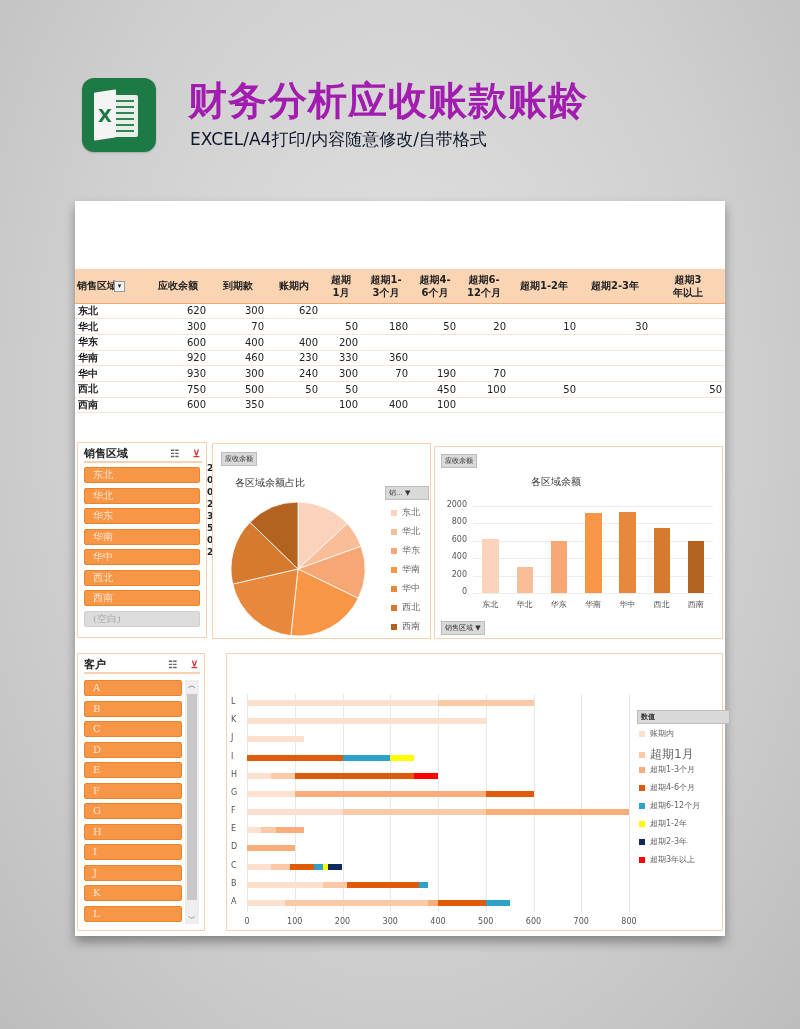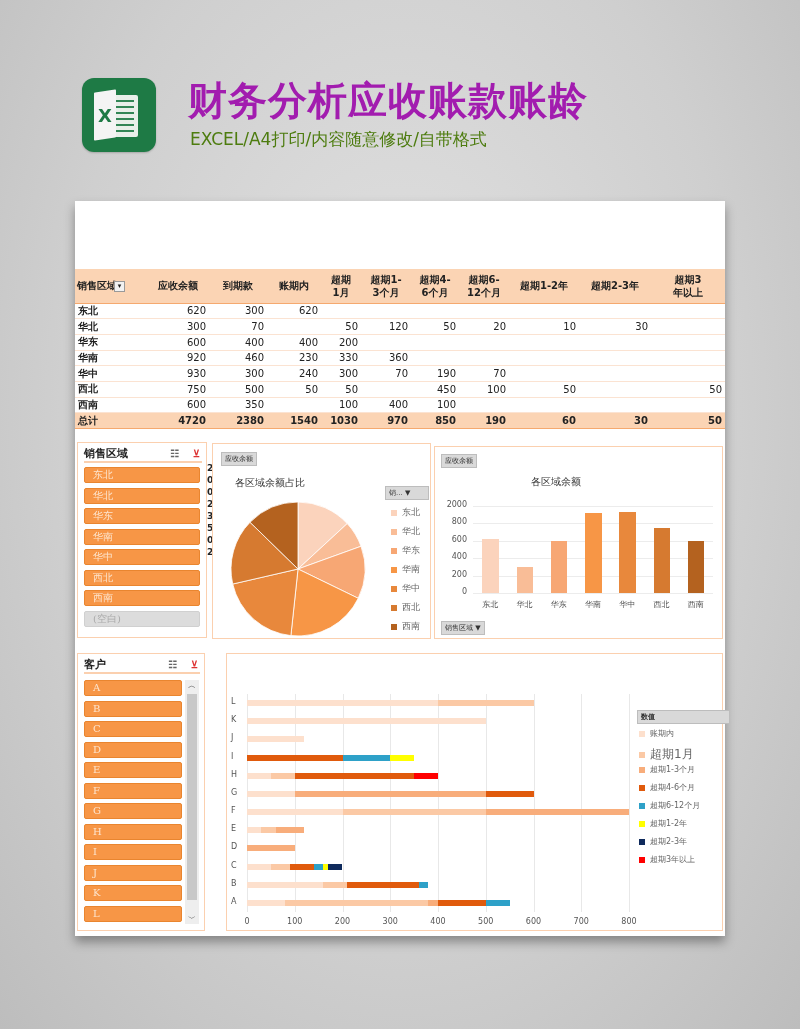--- a/index.html
+++ b/index.html
@@ -25,21 +25,21 @@
     position: absolute; left: 12px; top: 13px; width: 22px; height: 48px;
     background: #f4f4f4; transform: skewY(-8deg); border-radius: 1px;
   }
   .logo .x { position: absolute; left: 16px; top: 27px; font: bold 18px "DejaVu Sans", sans-serif; color: #1e7a45; }
   .main-title {
     position: absolute; left: 188px; top: 74px;
     font: bold 39px "DejaVu Sans", sans-serif; color: #a21caf; letter-spacing: 1px;
   }
   .sub-title {
     position: absolute; left: 190px; top: 128px;
-    font: 17px "DejaVu Sans", sans-serif; color: #4d7c0f;
+    font: 17px "DejaVu Sans", sans-serif; color: #0f172a;
   }
   .sheet-area {
     position: absolute; left: 75px; top: 201px; width: 650px; height: 735px;
     background: #fff; box-shadow: 0 6px 10px rgba(0,0,0,0.35);
   }
   .banner {
     position: absolute; left: 0; top: 0; width: 650px; height: 56px;
     background: #f8bf93; color: #fff;
     font: bold 24px "DejaVu Sans", sans-serif; text-align: center; line-height: 56px;
     letter-spacing: 2px;
@@ -124,21 +124,21 @@
           <td class=""></td>
           <td class=""></td>
           <td class=""></td>
         </tr>
         <tr>
           <td class="region">华北</td>
           <td class="">300</td>
           <td class="">70</td>
           <td class=""></td>
           <td class="">50</td>
-          <td class="">120</td>
+          <td class="">180</td>
           <td class="">50</td>
           <td class="">20</td>
           <td class="">10</td>
           <td class="">30</td>
           <td class=""></td>
         </tr>
         <tr>
           <td class="region">华东</td>
           <td class="">600</td>
           <td class="">400</td>
@@ -195,33 +195,20 @@
           <td class="">600</td>
           <td class="">350</td>
           <td class=""></td>
           <td class="">100</td>
           <td class="">400</td>
           <td class="">100</td>
           <td class=""></td>
           <td class=""></td>
           <td class=""></td>
           <td class=""></td>
-        </tr>
-        <tr class="total">
-          <td class="region">总计</td>
-          <td class="">4720</td>
-          <td class="">2380</td>
-          <td class="">1540</td>
-          <td class="">1030</td>
-          <td class="">970</td>
-          <td class="">850</td>
-          <td class="">190</td>
-          <td class="">60</td>
-          <td class="">30</td>
-          <td class="">50</td>
         </tr>
       </tbody>
   </table>
 
   <div class="panel" id="region-slicer" style="left:2px; top:241px; width:130px; height:196px;">
     <div class="slicer-head">
       <span>销售区域</span>
       <span class="icons">
         <span>☷</span>
         <span class="x" style="margin-left:10px;">⊻</span>

